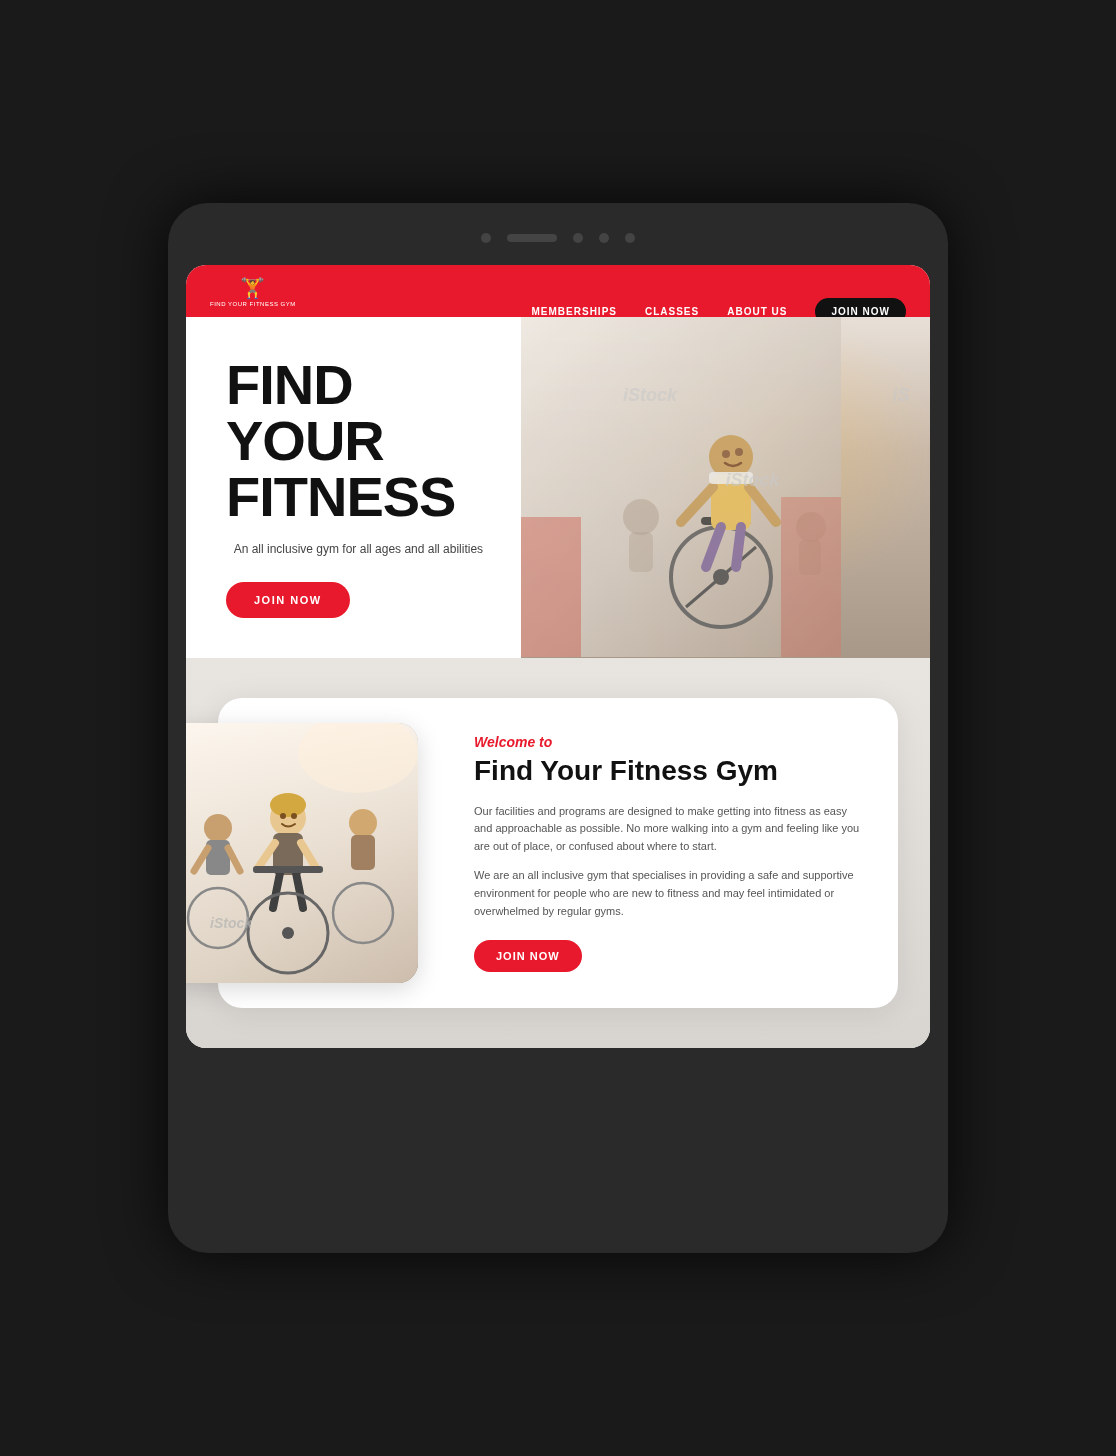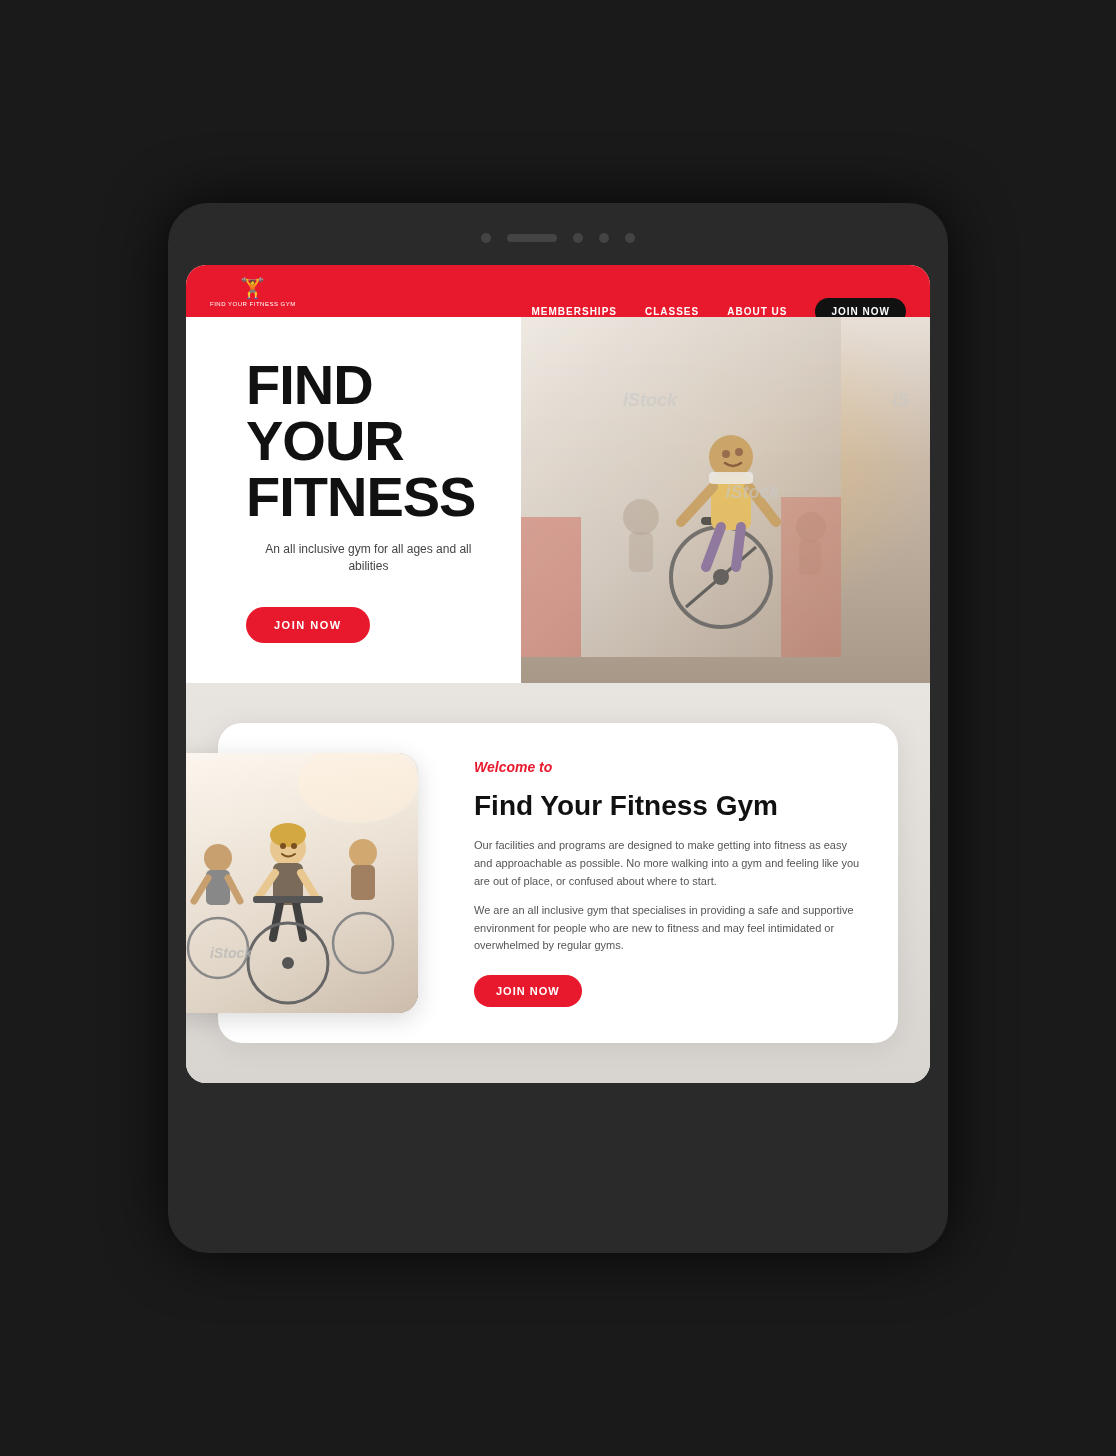--- a/index.html
+++ b/index.html
@@ -114,42 +114,42 @@
       display: flex;
       align-items: stretch;
       background: #fff;
       min-height: 340px;
       position: relative;
       overflow: hidden;
     }
 
     .hero-left {
       width: 45%;
-      padding: 40px 30px 40px 60px;
+      padding: 40px 30px 40px 40px;
       display: flex;
       flex-direction: column;
       justify-content: center;
       z-index: 2;
     }
 
     .hero-title {
       font-size: 56px;
       font-weight: 900;
       line-height: 1.0;
       color: #111;
       text-transform: uppercase;
       letter-spacing: -1px;
       margin-bottom: 16px;
     }
 
     .hero-subtitle {
       font-size: 12px;
       color: #444;
       text-align: center;
-      margin-bottom: 32px;
+      margin-bottom: 24px;
       line-height: 1.4;
     }
 
     .hero-btn {
       background: #e8192c;
       color: #fff;
       border: none;
       padding: 12px 28px;
       border-radius: 24px;
       font-size: 11px;
@@ -254,21 +254,21 @@
 
     .about-content {
       padding-left: 220px;
       flex: 1;
     }
 
     .about-welcome {
       color: #e8192c;
       font-size: 14px;
       font-weight: 600;
-      margin-bottom: 16px;
+      margin-bottom: 6px;
       font-style: italic;
     }
 
     .about-title {
       font-size: 28px;
       font-weight: 900;
       color: #111;
       margin-bottom: 16px;
       line-height: 1.1;
     }

